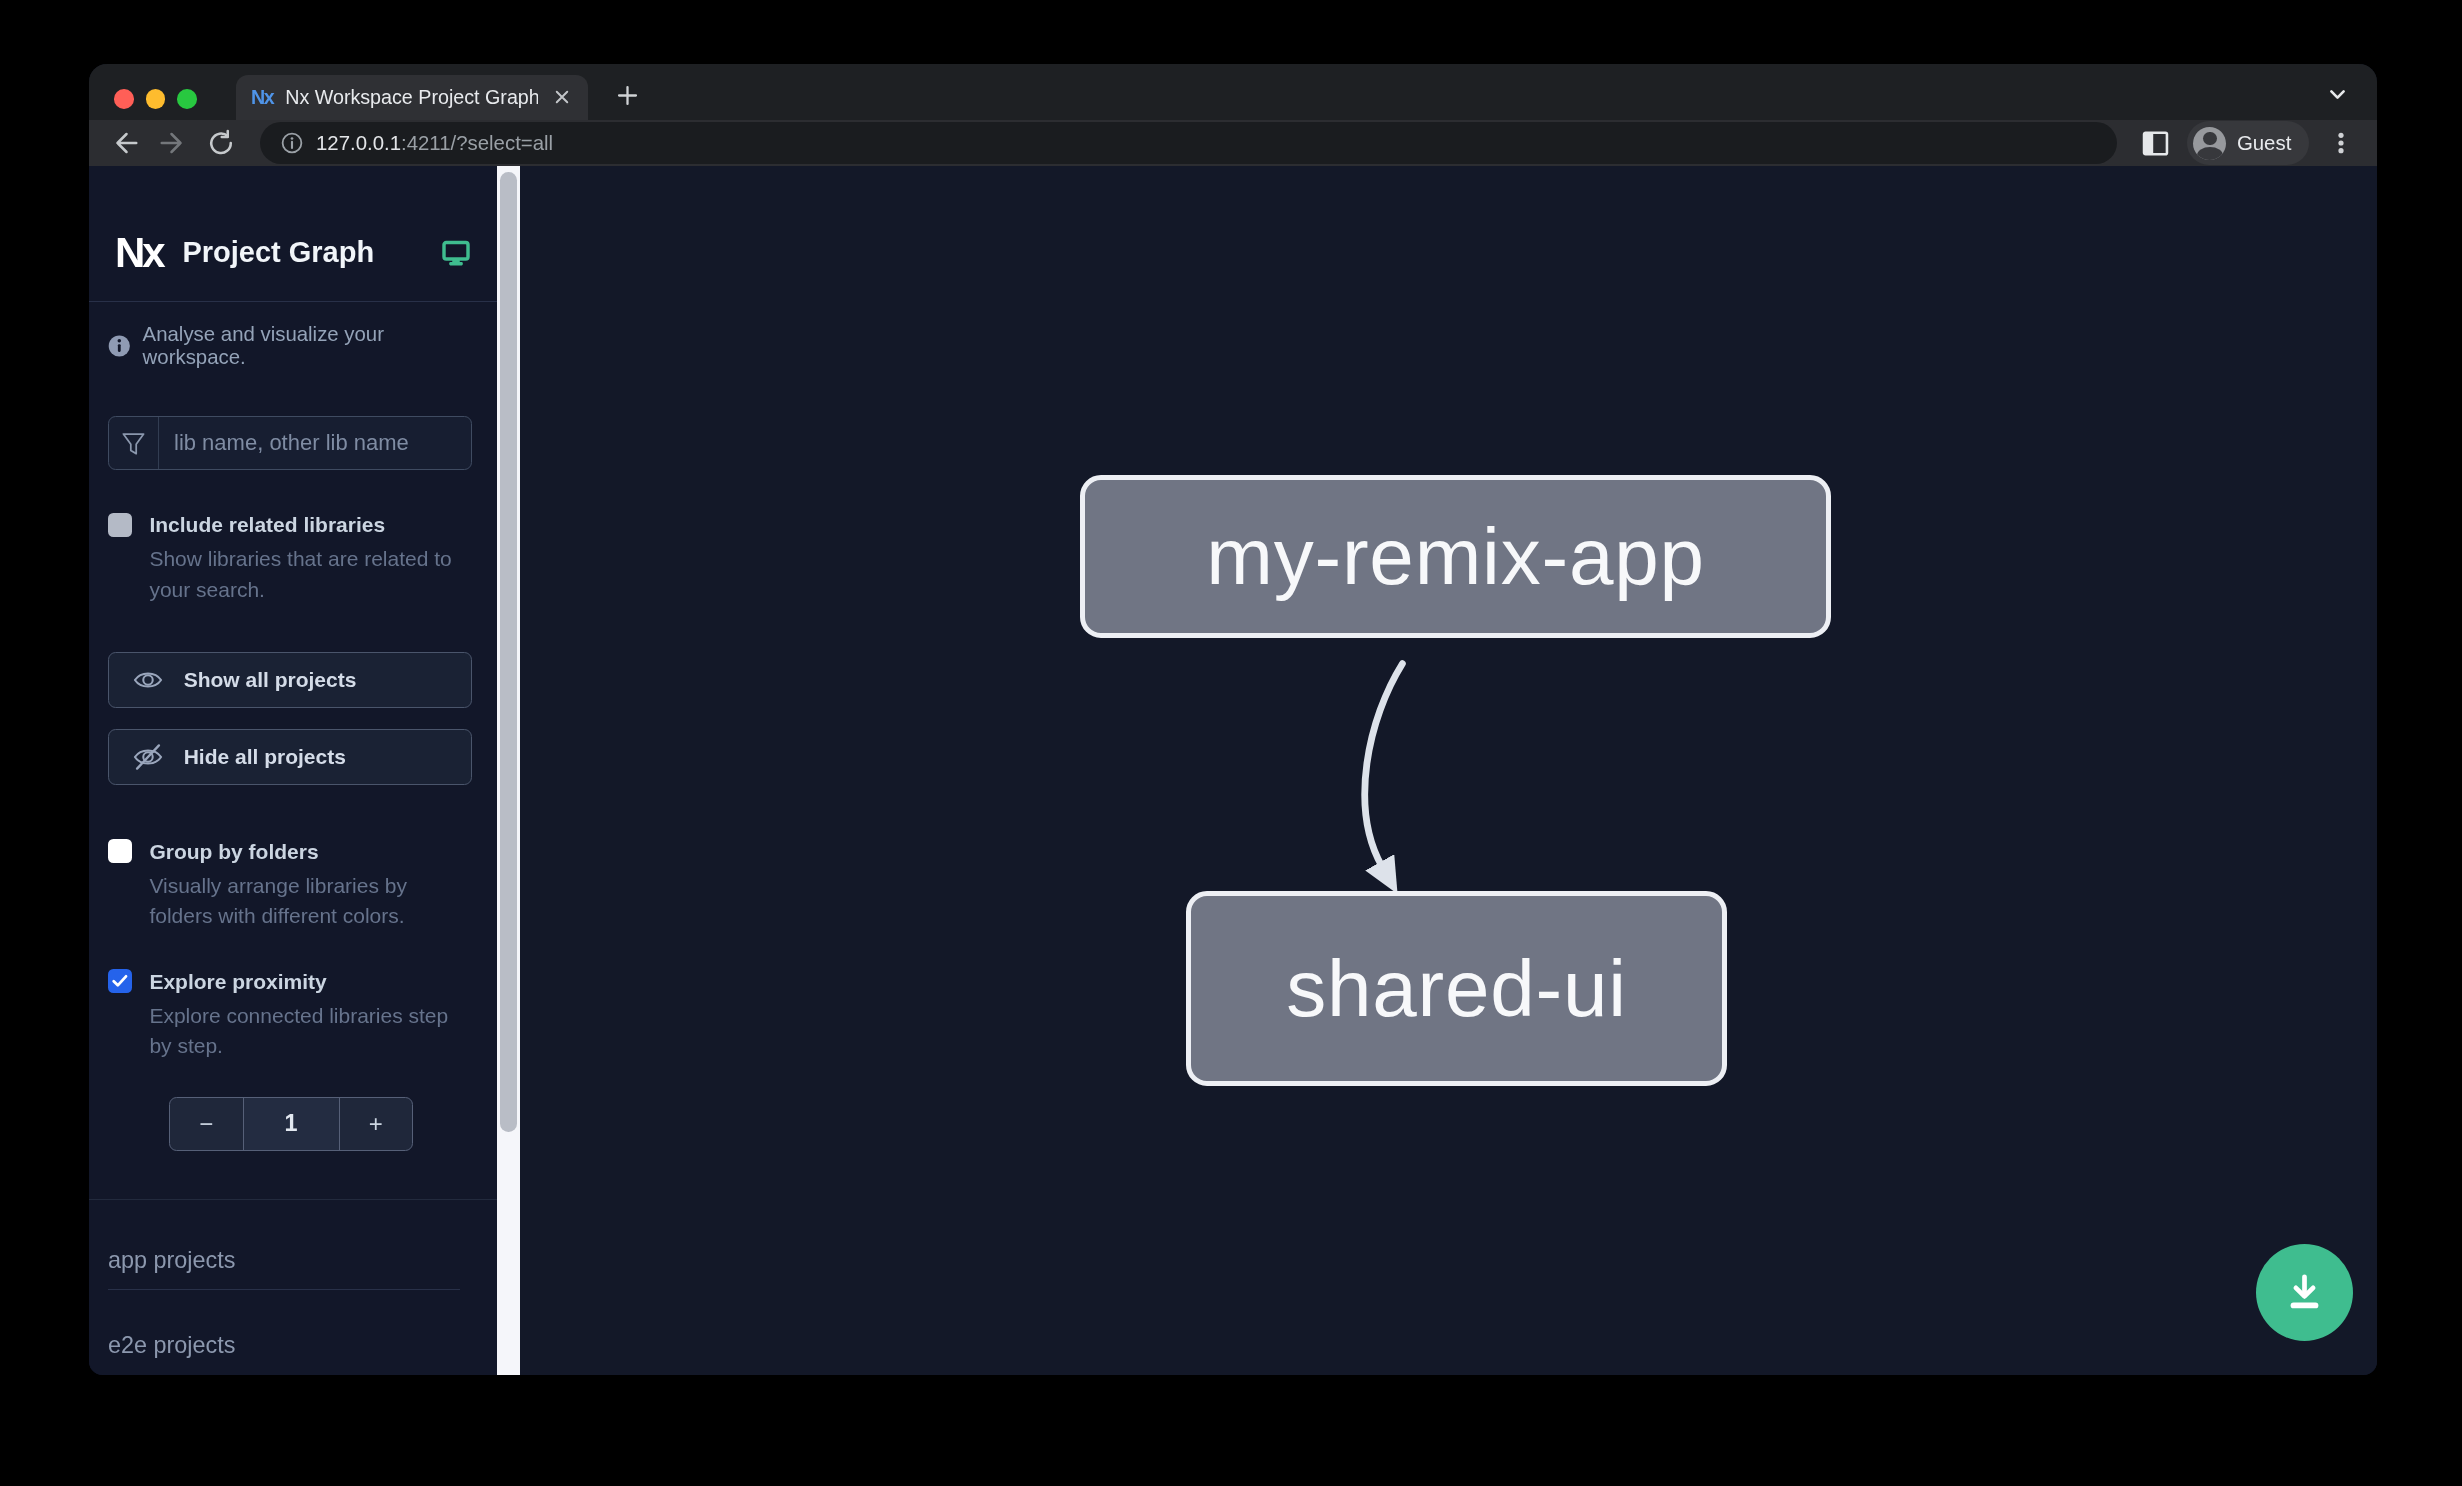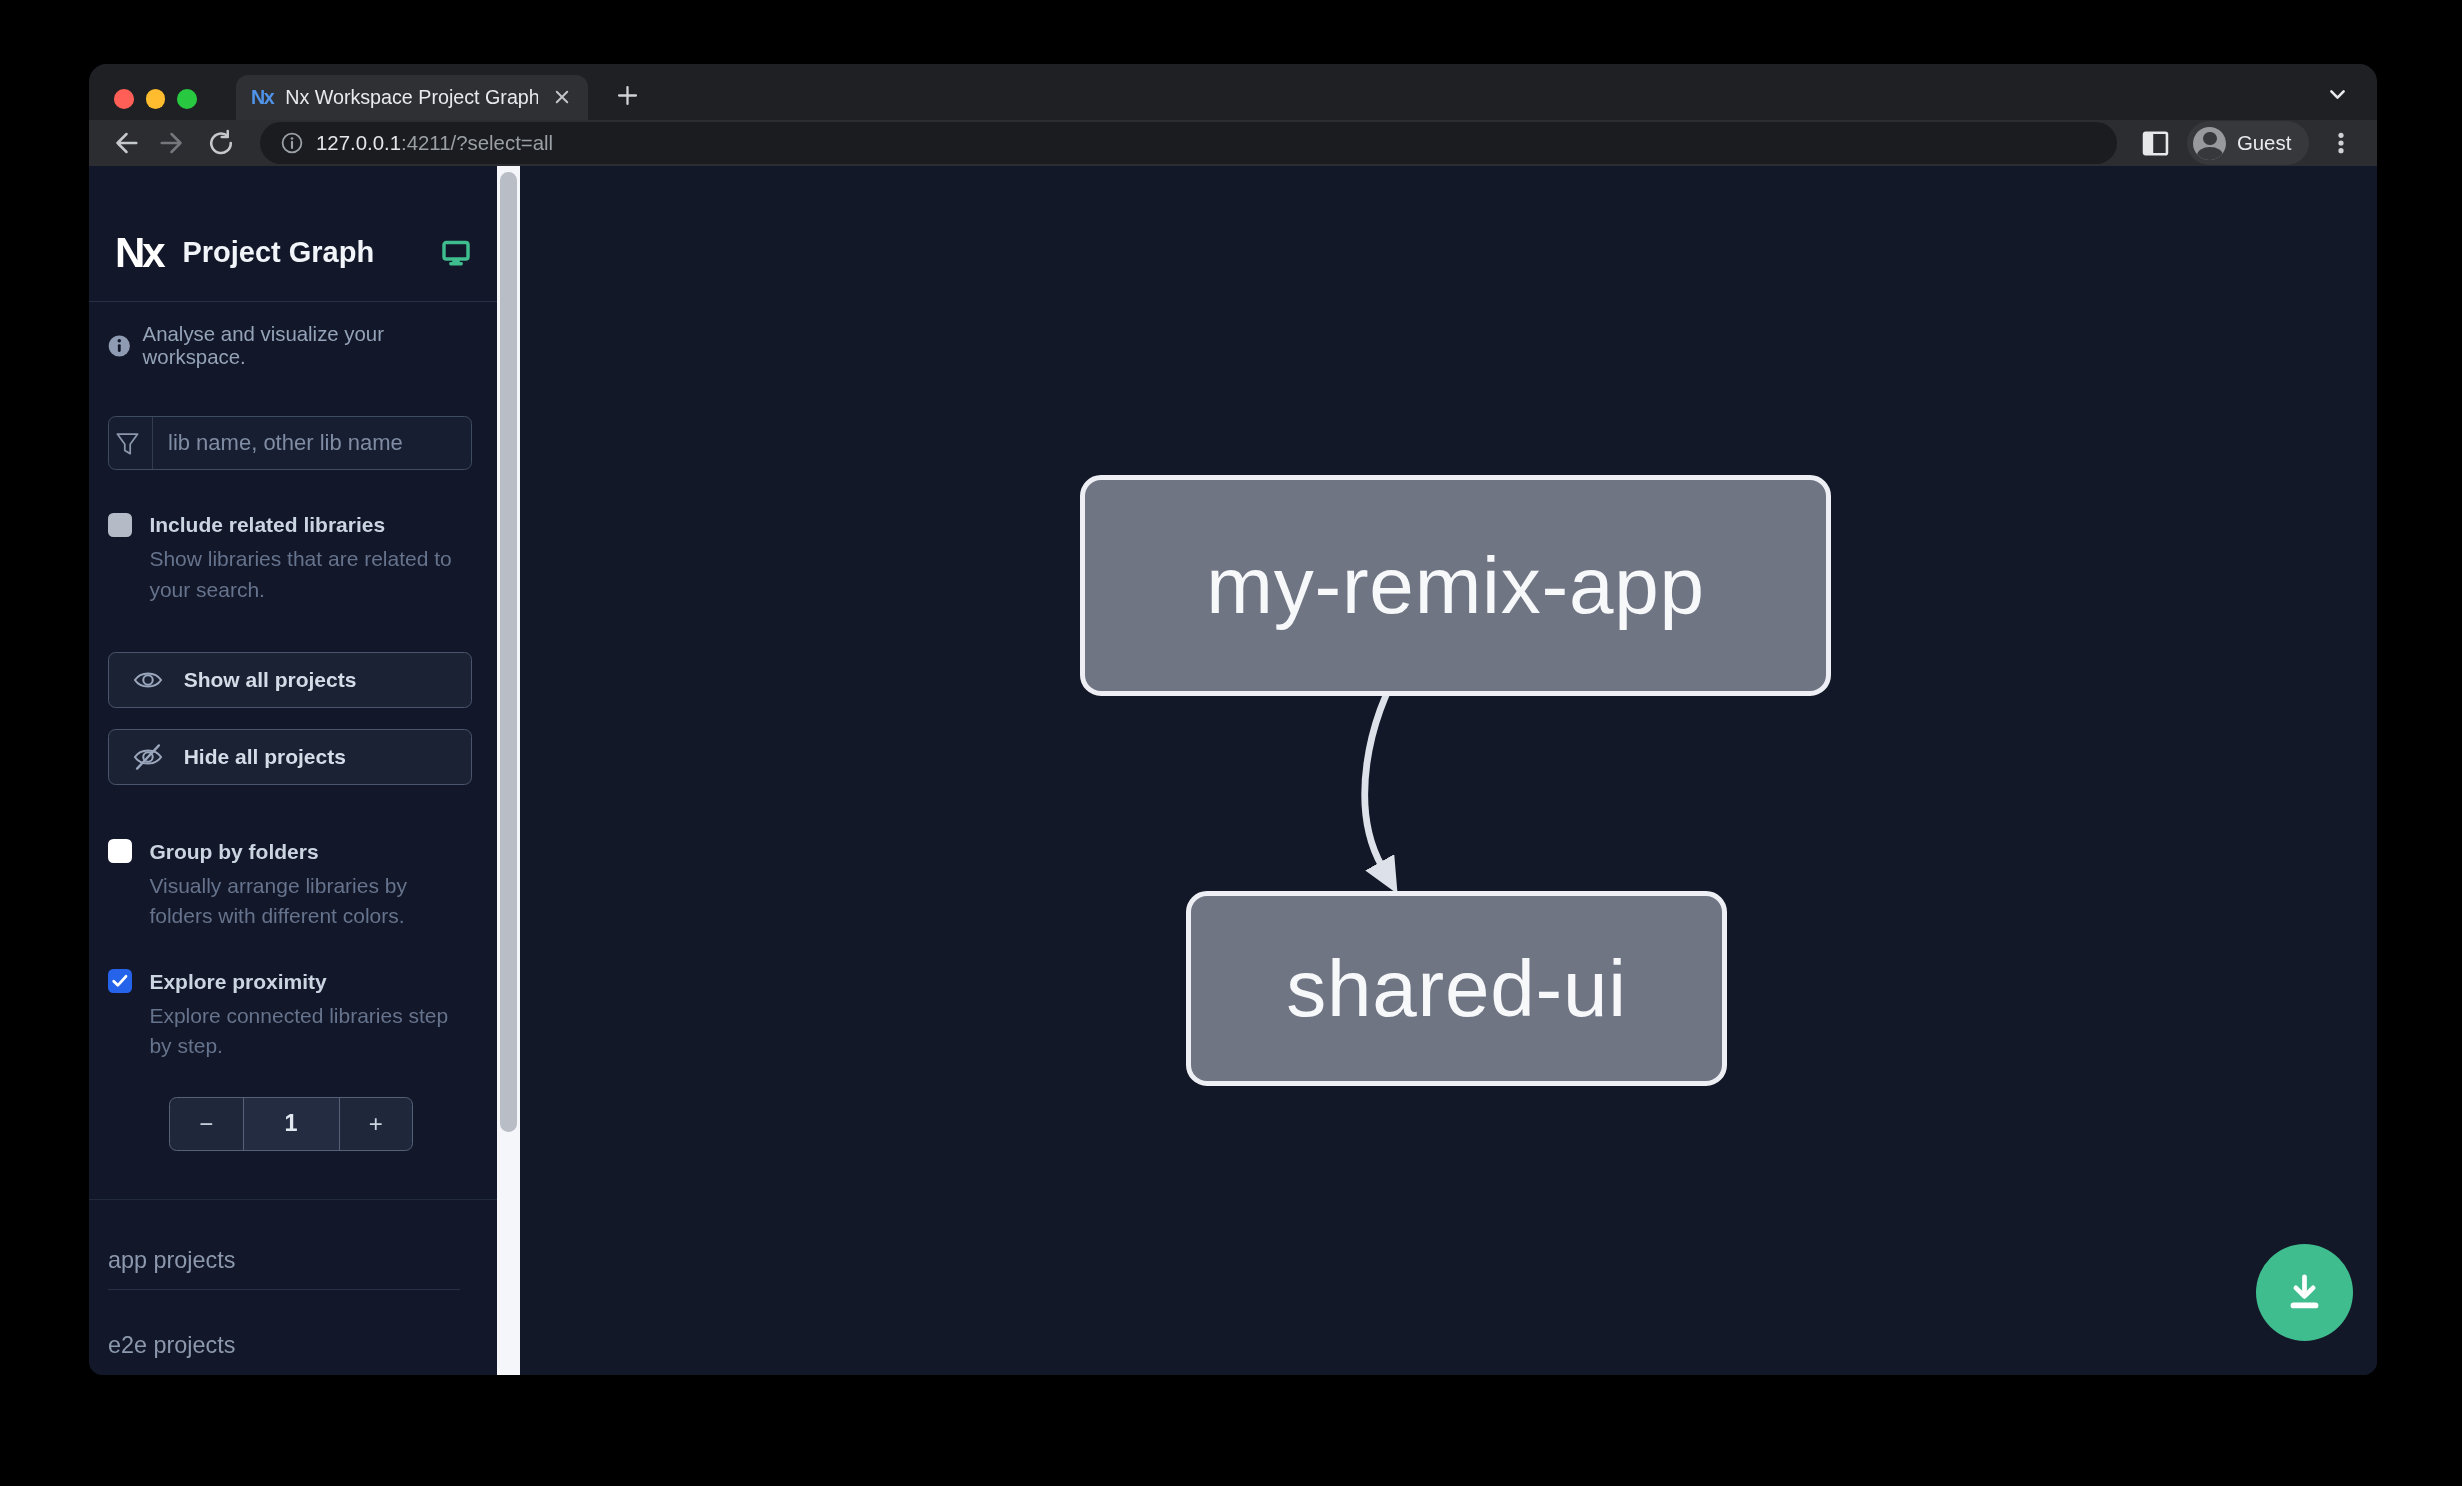--- a/index.html
+++ b/index.html
@@ -40,21 +40,21 @@
 
   .sidebar { width:408px; flex:none; background:#121729; position:relative; overflow:hidden; }
   .sb-header { height:136px; display:flex; align-items:center; padding:38px 26px 0 26px; gap:19.7px;
     border-bottom:1.5px solid #283048; }
   .nx-logo { font-size:42px; font-weight:800; color:#fff; letter-spacing:-3px; line-height:1; }
   .sb-title { font-size:29px; font-weight:700; color:#f1f5f9; flex:1; }
   .sb-body { padding:0 25px 0 19px; }
   .info-row { display:flex; align-items:center; gap:12px; margin-top:21px; }
   .info-text { font-size:20.4px; color:#94a3b8; }
 
-  .search-box { margin-top:47px; height:54px; border:1.5px solid #3f4b61; background:#171e31; border-radius:7.6px; display:flex; align-items:stretch; overflow:hidden;justify-content:flex-end; }
+  .search-box { margin-top:47px; height:54px; border:1.5px solid #3f4b61; background:#171e31; border-radius:7.6px; display:flex; align-items:stretch; overflow:hidden; }
   .search-icon-cell { width:50px; display:flex; align-items:center; justify-content:center; border-right:1.5px solid #323d52; flex:none; }
   .search-box input { flex:1; background:transparent; border:none; outline:none; color:#cbd5e1; font-size:22px; padding:0 15px; font-family:"Liberation Sans", sans-serif; }
   .search-box input::placeholder { color:#7f8ca3; }
 
   .toggle { display:flex; gap:17.4px; align-items:flex-start; }
   .toggle .cb { width:24px; height:24px; border-radius:5.3px; flex:none; margin-top:1.5px; display:flex; align-items:center; justify-content:center; }
   .cb-grey { background:#b4bac6; }
   .cb-white { background:#ffffff; }
   .cb-blue { background:#2563eb; }
   .toggle-label { font-size:21px; font-weight:600; color:#cbd5e1; line-height:1.3; }
@@ -75,21 +75,21 @@
   .section-rule { margin-top:15px; border-top:1.5px solid #283048; width:352px; }
 
   .scrolltrack { width:23px; flex:none; background:#f5f6fa; position:relative; }
   .scrollthumb { position:absolute; left:3px; top:6px; width:16.6px; height:960px; border-radius:8.3px; background:#b9bdc6; }
 
   
   .canvas { flex:1; position:relative; background:#131828; overflow:hidden; }
   .edge-svg { position:absolute; left:0; top:0; z-index:1; }
   .gnode { position:absolute; z-index:2; background:#707584; border:5.3px solid #edeff4; border-radius:21px;
     display:flex; align-items:center; justify-content:center; color:#f7f8fa; font-size:80px; letter-spacing:0.8px; white-space:nowrap; }
-  .gnode.n1 { left:560px; top:309px; width:751px; height:221px; }
+  .gnode.n1 { left:560px; top:309px; width:751px; height:163px; }
   .gnode.n2 { left:666px; top:725px; width:541px; height:195px; }
 
   .fab { position:absolute; left:1736px; top:1078px; width:97px; height:97px; border-radius:50%;
     background:#3fbd8f; z-index:3; display:flex; align-items:center; justify-content:center; cursor:pointer; }
 </style>
 </head>
 <body>
 
 <div class="window">
 

